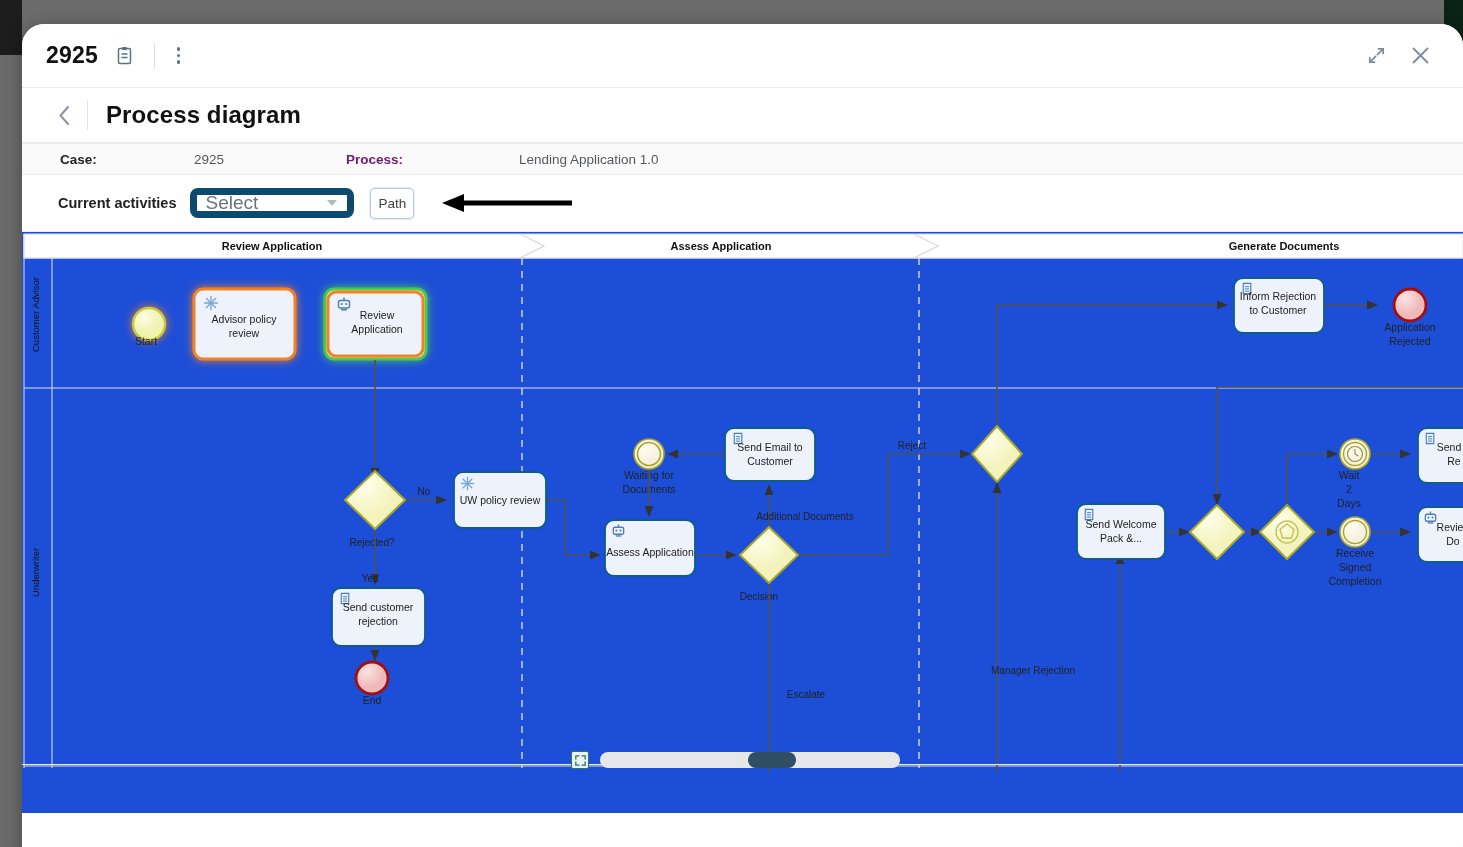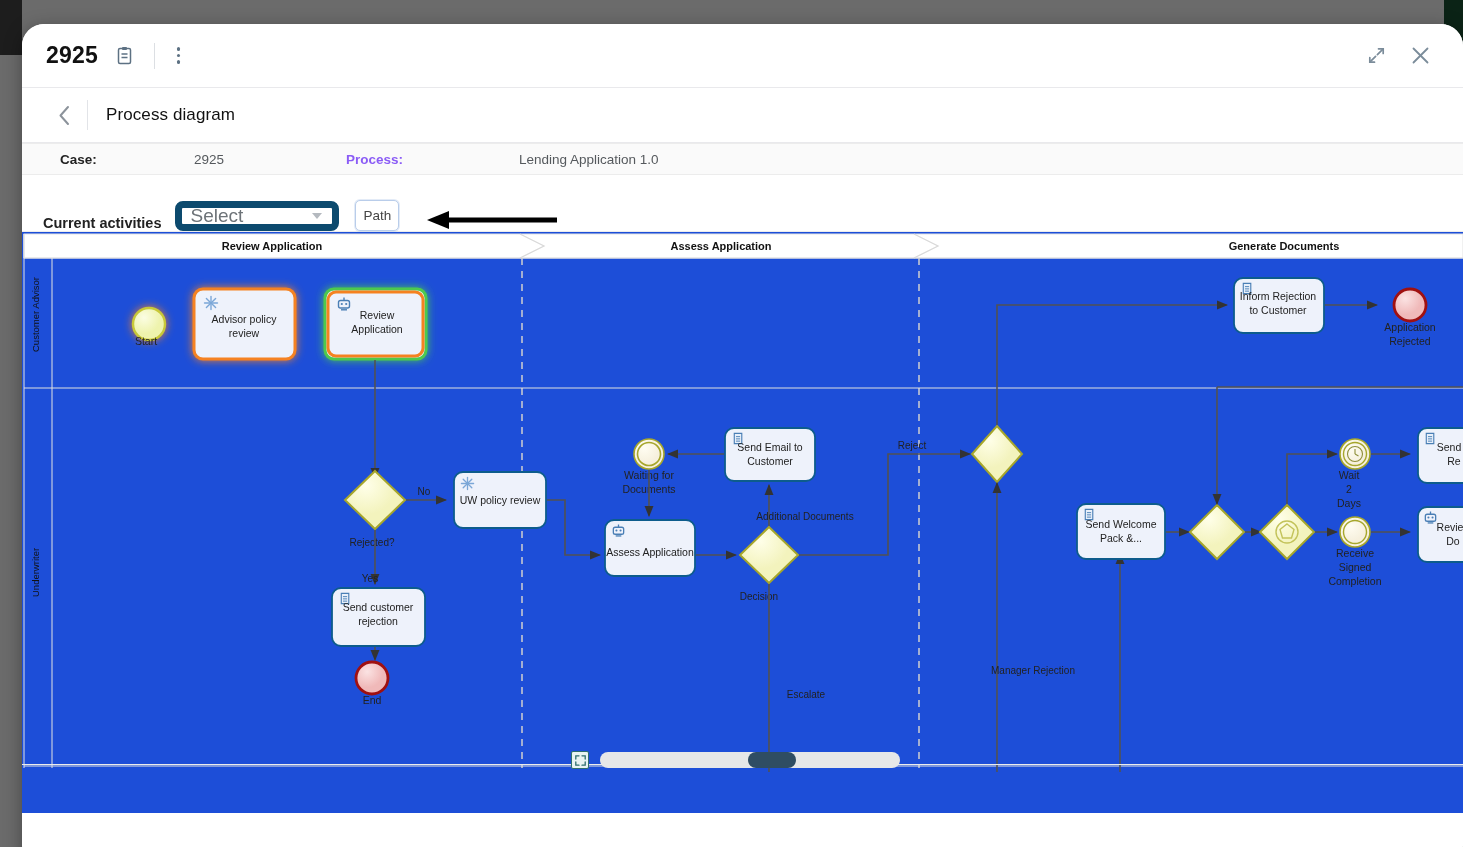--- a/index.html
+++ b/index.html
@@ -64,38 +64,38 @@
     justify-content: center; color: #7b8c9a; cursor: pointer;
   }
 
   
   .page-header {
     height: 55px; display: flex; align-items: center; padding-left: 36px;
     border-bottom: 1px solid #e9e9ec; background: #fff;
   }
   .back-chevron { color: #8c939b; cursor: pointer; display: flex; align-items: center; }
   .ph-divider { width: 1px; height: 30px; background: #e2e4e8; margin: 0 18px 0 16px; }
-  .page-title { font-size: 17px; font-weight: normal; color: #111; letter-spacing: .1px; }
+  .page-title { font-size: 24px; font-weight: bold; color: #111; letter-spacing: .1px; }
 
   
   .meta-table { background: #fafafa; }
   .meta-row {
     display: flex; align-items: center; height: 32px;
     border-bottom: 1px solid #ececec; font-size: 13.5px; color: #3f4448; padding-left: 12px;
   }
   .meta-row:first-child { border-top: 1px solid #ececec; }
   .mk { width: 160px; padding-left: 26px; font-weight: bold; color: #222; }
   .mv { width: 152px; color: #55595d; }
-  .mk2 { width: 155px; font-weight: bold; color: #8b5cf6; }
+  .mk2 { width: 155px; font-weight: bold; color: #701a75; }
   .mv2 { color: #55595d; margin-left: 18px; }
 
   
   .controls {
-    height: 57px; display: flex; align-items: flex-end;
-    padding-left: 21px; background: #fff; border-bottom: 1px solid #ececec;
+    height: 57px; display: flex; align-items: center;
+    padding-left: 36px; background: #fff; border-bottom: 1px solid #ececec;
     position: relative;
   }
   .ctl-label { font-size: 14.5px; font-weight: bold; color: #222; margin-right: 14px; }
   .select-box {
     width: 164px; height: 30px; border: 7px solid #0c4a6e; border-radius: 8px;
     background: #fff; display: flex; align-items: center; padding: 0 8px;
     font-size: 19px; color: #6d7378; cursor: pointer; position: relative;
   }
   .select-caret {
     position: absolute; right: 10px; top: 50%; transform: translateY(-50%);

